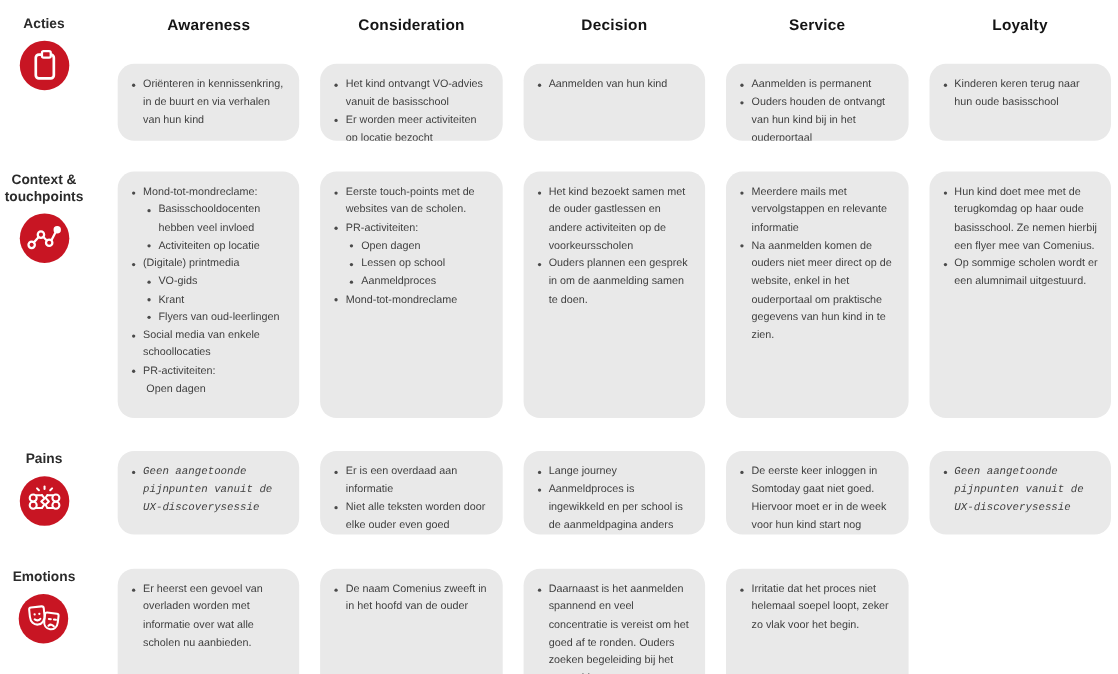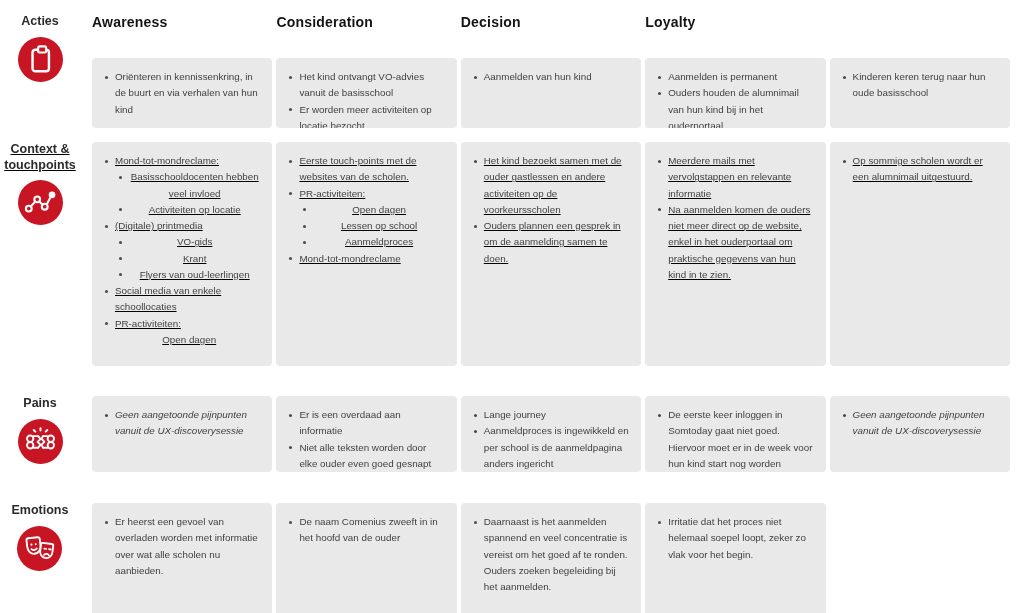--- a/index.html
+++ b/index.html
@@ -1,53 +1,54 @@
 <!DOCTYPE html>
 <html style="--accent: #c81523; --cardbg: #e9e9e9;"><head>
 <meta charset="utf-8">
 <style>
   html,body{margin:0;padding:0;background:#ffffff;}
   body{font-family:"Liberation Sans", sans-serif; -webkit-font-smoothing:antialiased;}
   #canvas{position:relative;width:1016px;height:613px;background:#fff;overflow:hidden;}
 
-  .grid-row{display:grid;grid-template-columns:88px repeat(5,1fr);column-gap:4px;
+  .grid-row{display:grid;grid-template-columns:88px repeat(5,1fr);column-gap:19px;
             padding-right:6px;grid-auto-rows:100%;}
   .header-row{margin-top:14px;height:24px;}
   .body-row.r0{margin-top:20px;height:70px;}
-  .body-row.r1{margin-top:14px;height:224px;text-decoration:underline;}
+  .body-row.r1{margin-top:28px;height:224px;}
   .body-row.r2{margin-top:30px;height:76px;}
   .body-row.r3{margin-top:31px;height:115px;}
 
-  .col-header{font-size:14px;font-weight:700;color:#141414;letter-spacing:.2px;white-space:nowrap;}
+  .col-header{font-size:14px;font-weight:700;color:#141414;letter-spacing:.2px;white-space:nowrap;text-align:center;}
   .corner-cell{}
 
   .label-cell{display:flex;flex-direction:column;align-items:center;padding-right:8px;}
   .label-block{display:flex;flex-direction:column;align-items:center;}
   .label-block.raised{transform:translateY(-44px);}
   .row-label{font-size:12.5px;font-weight:700;color:#2b2b2b;text-align:center;line-height:1.25;margin-bottom:7px;max-width:84px;}
   .icon-circle{width:45px;height:45px;border-radius:50%;background:var(--accent);
                display:flex;align-items:center;justify-content:center;flex:none;}
   .icon-circle svg{display:block;}
 
-  .card{background:var(--cardbg);border-radius:4px;padding:11px 12px 9px 12px;box-sizing:border-box;overflow:hidden;}
+  .card{background:var(--cardbg);border-radius:15px;padding:11px 12px 9px 12px;box-sizing:border-box;overflow:hidden;}
   .bullet-item{display:flex;align-items:flex-start;font-size:9.8px;line-height:1.66;color:#3f3f3f;}
-  .bullet-item.sub{margin-left:14px;text-align:center;}
-  .bullet-item.italic .bullet-text{font-style:italic;}
+  .bullet-item.sub{margin-left:14px;}
+  .bullet-item.italic .bullet-text{font-style:italic;font-family:Liberation Mono, monospace;}
   .dot{width:3px;height:3px;border-radius:50%;background:#4a4a4a;flex:none;margin:6.5px 7px 0 1px;}
   .bullet-text{flex:1;}
 </style>
 </head>
 <body>
 
 <div id="canvas">
     <div class="grid-row header-row">
       <div class="corner-cell"></div>
       <div class="col-header">Awareness</div>
       <div class="col-header">Consideration</div>
       <div class="col-header">Decision</div>
+      <div class="col-header">Service</div>
       <div class="col-header">Loyalty</div>
     </div>
     <div class="grid-row body-row r0">
       <div class="label-cell">
         <div class="label-block raised">
           <div class="row-label">Acties</div>
           <div class="icon-circle">
             <svg width="45" height="45" viewBox="0 0 48 48" fill="none" stroke="#fff" stroke-linecap="round" stroke-linejoin="round">
               <rect x="15.5" y="13.5" width="17.5" height="23" rx="3" stroke-width="2.6"></rect>
               <rect x="21.5" y="10" width="8.5" height="6.5" rx="1.6" fill="#c81523" stroke-width="2.2"></rect>
@@ -77,21 +78,21 @@
           <div class="bullet-text">Aanmelden van hun kind</div>
         </div>
       </div>
       <div class="card">
         <div class="bullet-item">
           <div class="dot"></div>
           <div class="bullet-text">Aanmelden is permanent</div>
         </div>
         <div class="bullet-item">
           <div class="dot"></div>
-          <div class="bullet-text">Ouders houden de alumnimail van hun kind bij in het ouderportaal</div>
+          <div class="bullet-text">Ouders houden de ontvangt van hun kind bij in het ouderportaal</div>
         </div>
       </div>
       <div class="card">
         <div class="bullet-item">
           <div class="dot"></div>
           <div class="bullet-text">Kinderen keren terug naar hun oude basisschool</div>
         </div>
       </div>
     </div>
     <div class="grid-row body-row r1">
@@ -192,20 +193,24 @@
         <div class="bullet-item">
           <div class="dot"></div>
           <div class="bullet-text">Meerdere mails met vervolgstappen en relevante informatie</div>
         </div>
         <div class="bullet-item">
           <div class="dot"></div>
           <div class="bullet-text">Na aanmelden komen de ouders niet meer direct op de website, enkel in het ouderportaal om praktische gegevens van hun kind in te zien.</div>
         </div>
       </div>
       <div class="card">
+        <div class="bullet-item">
+          <div class="dot"></div>
+          <div class="bullet-text">Hun kind doet mee met de terugkomdag op haar oude basisschool. Ze nemen hierbij een flyer mee van Comenius.</div>
+        </div>
         <div class="bullet-item">
           <div class="dot"></div>
           <div class="bullet-text">Op sommige scholen wordt er een alumnimail uitgestuurd.</div>
         </div>
       </div>
     </div>
     <div class="grid-row body-row r2">
       <div class="label-cell">
         <div class="label-block">
           <div class="row-label">Pains</div>

